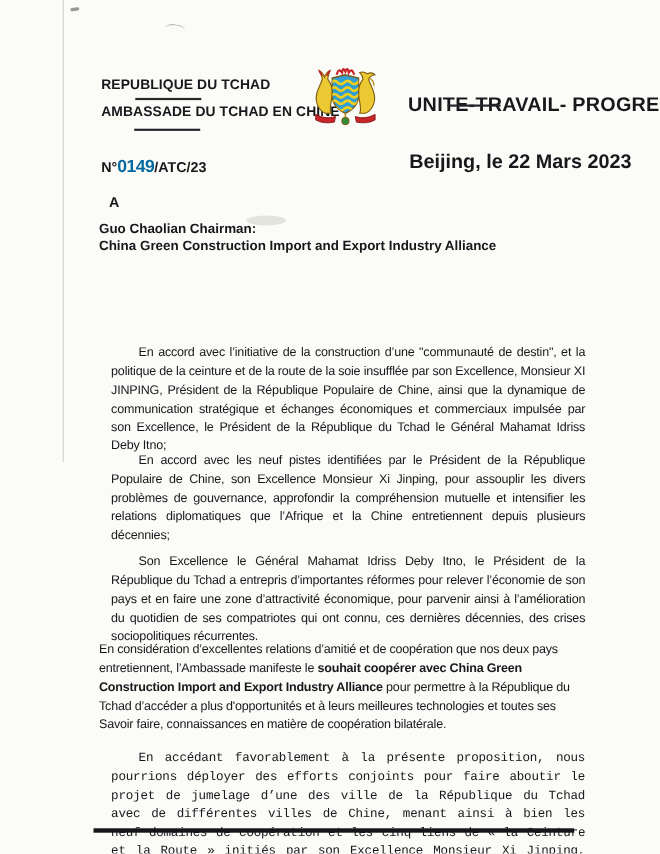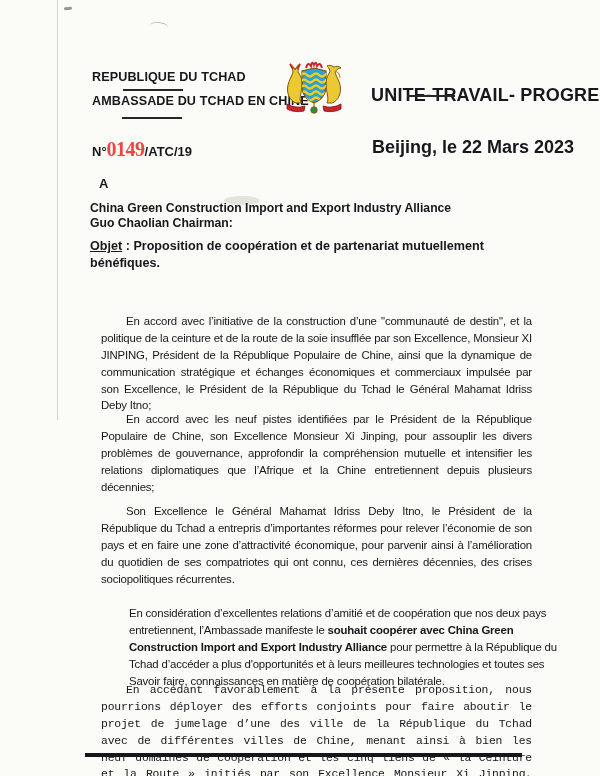--- a/index.html
+++ b/index.html
@@ -26,39 +26,39 @@
   .rule{position:absolute;height:2px;background:#26262b;}
   .rule1{left:123px;top:89px;width:60px;}
   .rule2{left:122px;top:117px;width:60px;}
   .rule3{left:407px;top:95px;width:48px;}
   .emblem{position:absolute;left:281px;top:59px;width:66px;height:58px;}
 
   
   .refline{position:absolute;left:92px;top:135px;width:428px;height:28px;}
   .ref{position:absolute;left:0;bottom:2px;white-space:nowrap;}
   .ref-prefix,.ref-suffix{font-size:13px;font-weight:bold;}
-  .ref-number{font-family:Liberation Serif, serif;font-size:20px;font-weight:600;color:#ef4444;letter-spacing:-.5px;}
+  .ref-number{font-family:Liberation Sans, sans-serif;font-size:16px;font-weight:600;color:#0369a1;letter-spacing:-.5px;}
   .place-date{position:absolute;left:280px;bottom:5px;font-size:18px;font-weight:bold;white-space:nowrap;}
 
   
   .salutation{position:absolute;left:99px;top:176px;font-size:13px;font-weight:bold;}
   .recipient{position:absolute;left:90px;top:201px;font-size:12.2px;font-weight:bold;line-height:14.8px;width:460px;}
 
   
   .subject{position:absolute;left:90px;top:238px;width:448px;font-size:12.6px;font-weight:bold;line-height:16.5px;}
   .subject .u{text-decoration:underline;}
 
   
   .para{position:absolute;left:90px;width:431px;font-size:11.4px;letter-spacing:-.18px;line-height:16.8px;text-align:justify;color:#17171c;}
   .para.indent{text-indent:25px;margin-left:11px;}
   .para.ragged{text-align:left;}
   .p1{top:302px;}
   .p2{top:400px;}
   .p3{top:492px;}
-  .p4{top:594px;margin-left:39px;}
+  .p4{top:572px;}
   .p5{top:671px;font-family:Liberation Mono, monospace;}
   .para b{font-weight:bold;}
 
   
   .footer-rule{position:absolute;left:85px;top:753px;width:437px;height:4px;background:#15151a;}
   .footer-address{position:absolute;left:80px;top:760px;width:447px;text-align:center;font-size:10.1px;font-weight:bold;letter-spacing:-.1px;white-space:nowrap;}
 </style>
 </head>
 <body>
 
@@ -98,31 +98,30 @@
       <path d="M60 45 Q51 50 42 47 L43 52 Q53 54 60 50 Z" fill="#c8242a" stroke="#801313" stroke-width="0.8"></path>
       <path d="M33 44 L33 48" stroke="#b98a14" stroke-width="1.4"></path>
       <circle cx="33" cy="51" r="3.2" fill="#2e8f3a" stroke="#7c5a10" stroke-width="1"></circle>
     </svg>
   </div>
 
   <div class="motto">UNITE-TRAVAIL- PROGRES</div>
   <div class="rule rule3"></div>
 
   <div class="refline">
-    <span class="ref"><span class="ref-prefix">N°</span><span class="ref-number">0149</span><span class="ref-suffix">/ATC/19</span></span>
+    <span class="ref"><span class="ref-prefix">N°</span><span class="ref-number">0149</span><span class="ref-suffix">/ATC/23</span></span>
     <span class="place-date">Beijing, le 22 Mars 2023</span>
   </div>
 
   <div class="salutation">A</div>
   <div class="recipient">
+    <div>Guo Chaolian Chairman:</div>
     <div>China Green Construction Import and Export Industry Alliance</div>
-    <div>Guo Chaolian Chairman:</div>
   </div>
 
-  <div class="subject"><span class="u">Objet</span><span> : Proposition de coopération et de partenariat mutuellement bénéfiques.</span></div>
 
   <p class="para indent p1">En accord avec l’initiative de la construction d’une "communauté de destin", et la politique de la ceinture et de la route de la soie insufflée par son Excellence, Monsieur XI JINPING, Président de la République Populaire de Chine, ainsi que la dynamique de communication stratégique et échanges économiques et commerciaux impulsée par son Excellence, le Président de la République du Tchad le Général Mahamat Idriss Deby Itno;</p>
   <p class="para indent p3">Son Excellence le Général Mahamat Idriss Deby Itno, le Président de la République du Tchad a entrepris d’importantes réformes pour relever l’économie de son pays et en faire une zone d’attractivité économique, pour parvenir ainsi à l’amélioration du quotidien de ses compatriotes qui ont connu, ces dernières décennies, des crises sociopolitiques récurrentes.</p>
   <p class="para indent p2">En accord avec les neuf pistes identifiées par le Président de la République Populaire de Chine, son Excellence Monsieur Xi Jinping, pour assouplir les divers problèmes de gouvernance, approfondir la compréhension mutuelle et intensifier les relations diplomatiques que l’Afrique et la Chine entretiennent depuis plusieurs décennies;</p>
   <p class="para ragged p4"><span>En considération d’excellentes relations d’amitié et de coopération que nos deux pays entretiennent, l’Ambassade manifeste le </span><b>souhait coopérer avec China Green Construction Import and Export Industry Alliance</b><span> pour permettre à la République du Tchad d’accéder a plus d'opportunités et à leurs meilleures technologies et toutes ses Savoir faire, connaissances en matière de coopération bilatérale.</span></p>
   <p class="para indent p5">En accédant favorablement à la présente proposition, nous pourrions déployer des efforts conjoints pour faire aboutir le projet de jumelage d’une des ville de la République du Tchad avec de différentes villes de Chine, menant ainsi à bien les neuf domaines de coopération et les cinq liens de « la Ceinture et la Route » initiés par son Excellence Monsieur Xi Jinping, Président de la République Populaire de Chine, à</p>
 
   <div class="footer-rule"></div>
 
 </div>

